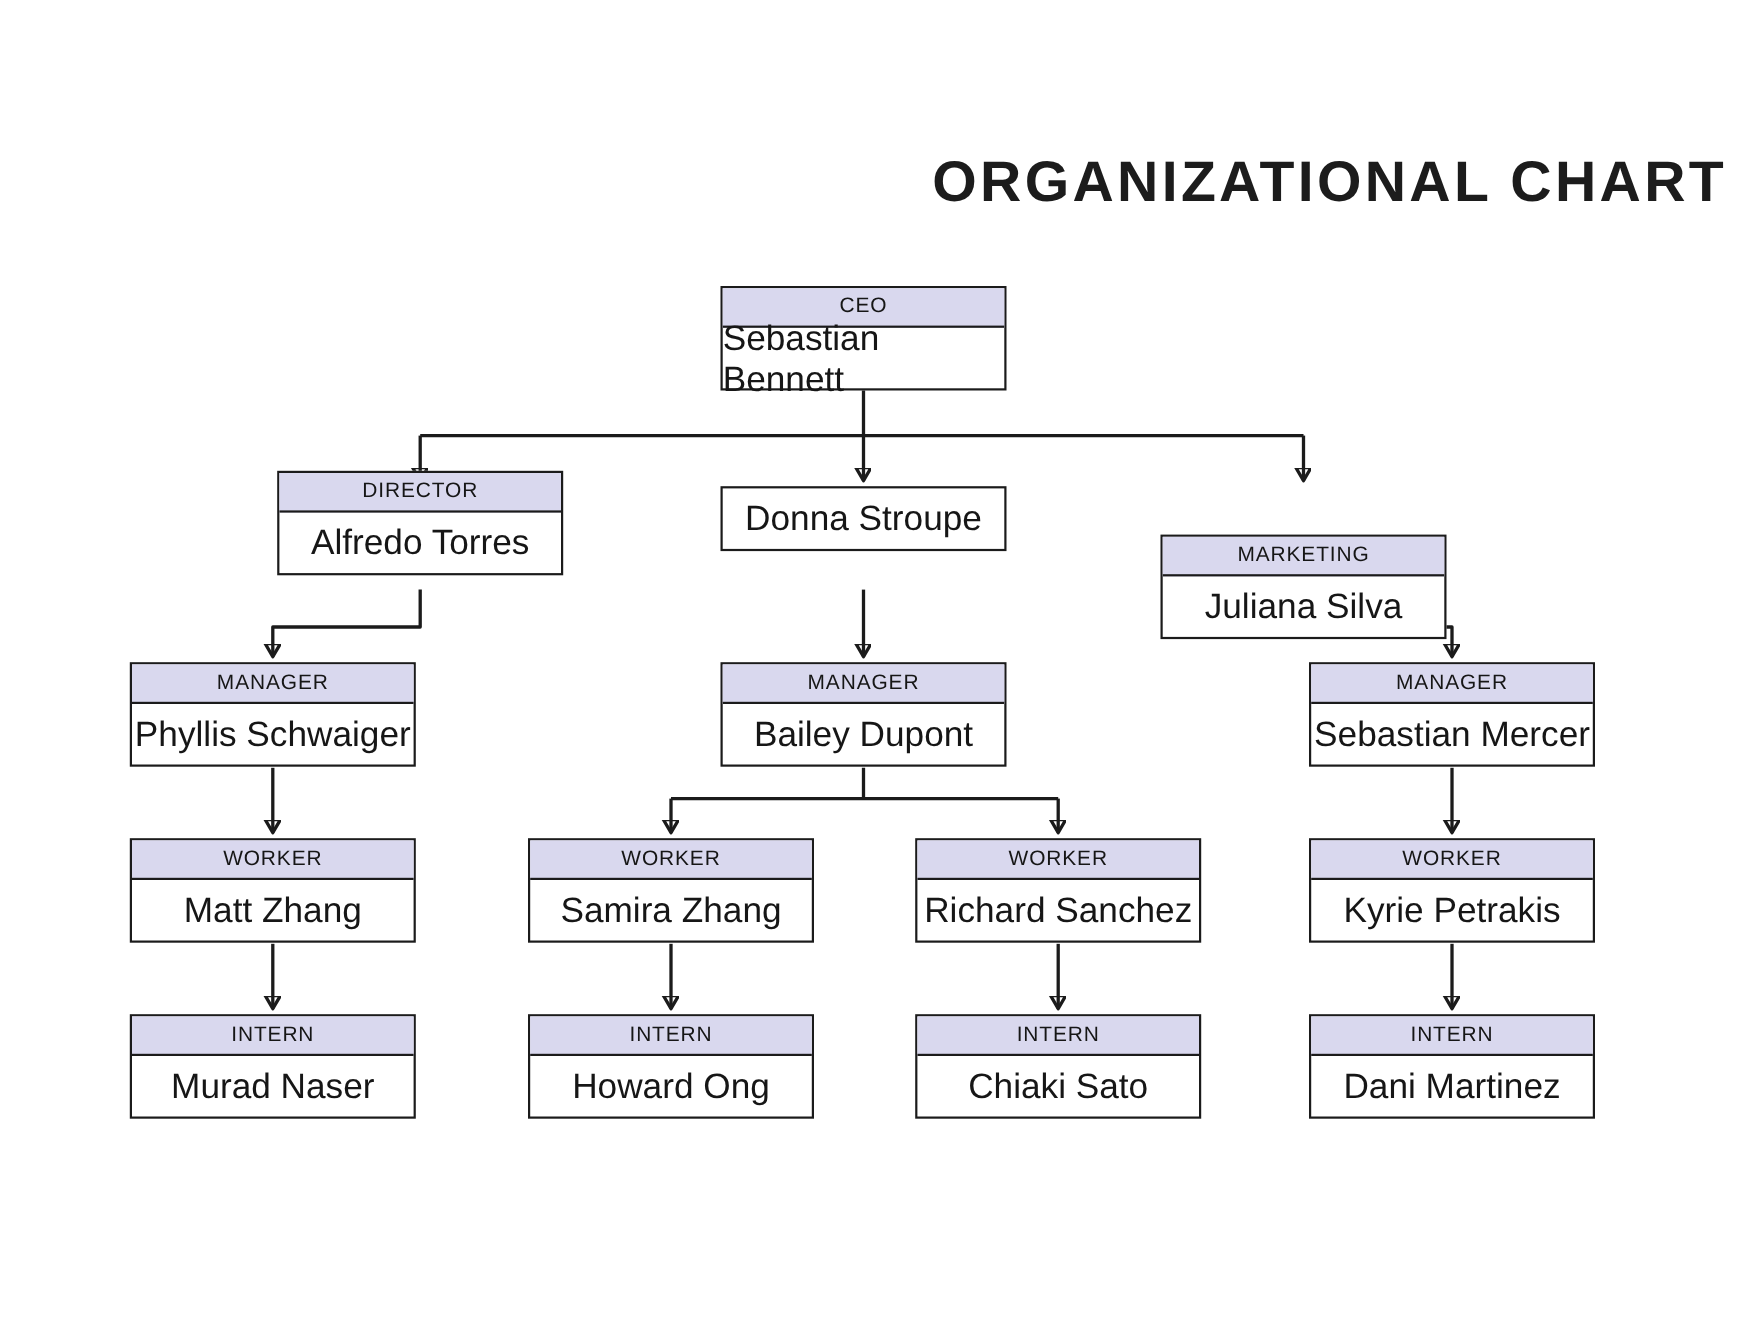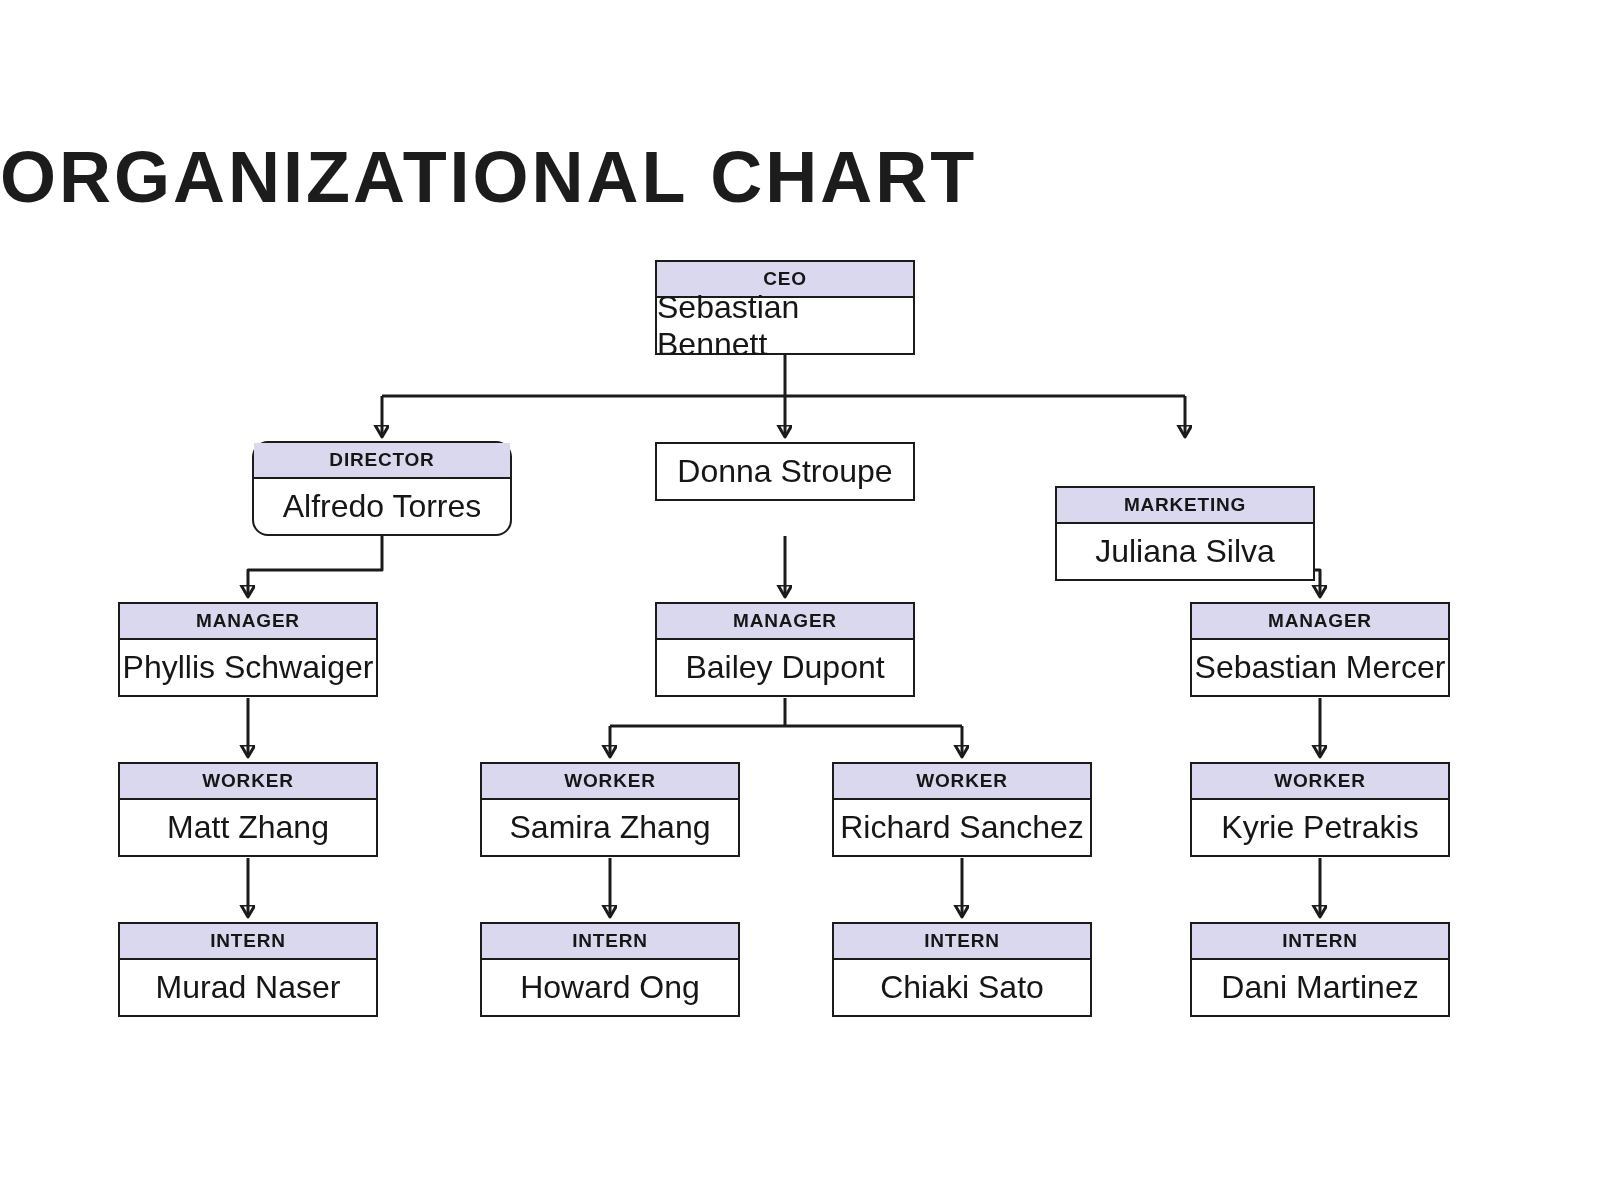--- a/index.html
+++ b/index.html
@@ -19,22 +19,22 @@
     width: 1600px;
     height: 1200px;
     background: var(--background);
     overflow: hidden;
   }
   #chart-title {
     position: absolute;
     left: 0;
     top: 136px;
     width: 1570px;
-    text-align: left;
-    font-size: 72px;
+    text-align: right;
+    font-size: 52px;
     font-weight: bold;
     letter-spacing: 3px;
     color: #1c1c1c;
   }
   #connectors {
     position: absolute;
     left: 0; top: 0;
     width: 1600px; height: 1200px;
     z-index: 1;
   }
@@ -53,33 +53,33 @@
     z-index: 2;
   }
   .node-header {
     height: 36px;
     background: var(--header-fill);
     border-bottom: 2.5px solid var(--border);
     display: flex;
     align-items: center;
     justify-content: center;
     font-size: 19px;
-    font-weight: bold;
+    font-weight: normal;
     letter-spacing: 0.8px;
   }
   .node-body {
     height: 55px;
     display: flex;
     align-items: center;
     justify-content: center;
     font-size: 32px;
   }
   
   #node-ceo               { left: 655px;  top: 260px; }
-  #node-director          { left: 252px;  top: 441px; border-radius: 16px; }
+  #node-director          { left: 252px;  top: 428px; }
   #node-finance           { left: 655px;  top: 442px; }
   #node-marketing         { left: 1055px; top: 442px; margin-top: 44px; }
   #node-manager-director  { left: 118px;  top: 602px; }
   #node-manager-finance   { left: 655px;  top: 602px; }
   #node-manager-marketing { left: 1190px; top: 602px; }
   #node-worker-director   { left: 118px;  top: 762px; }
   #node-worker-finance-1  { left: 480px;  top: 762px; }
   #node-worker-finance-2  { left: 832px;  top: 762px; }
   #node-worker-marketing  { left: 1190px; top: 762px; }
   #node-intern-director   { left: 118px;  top: 922px; }

